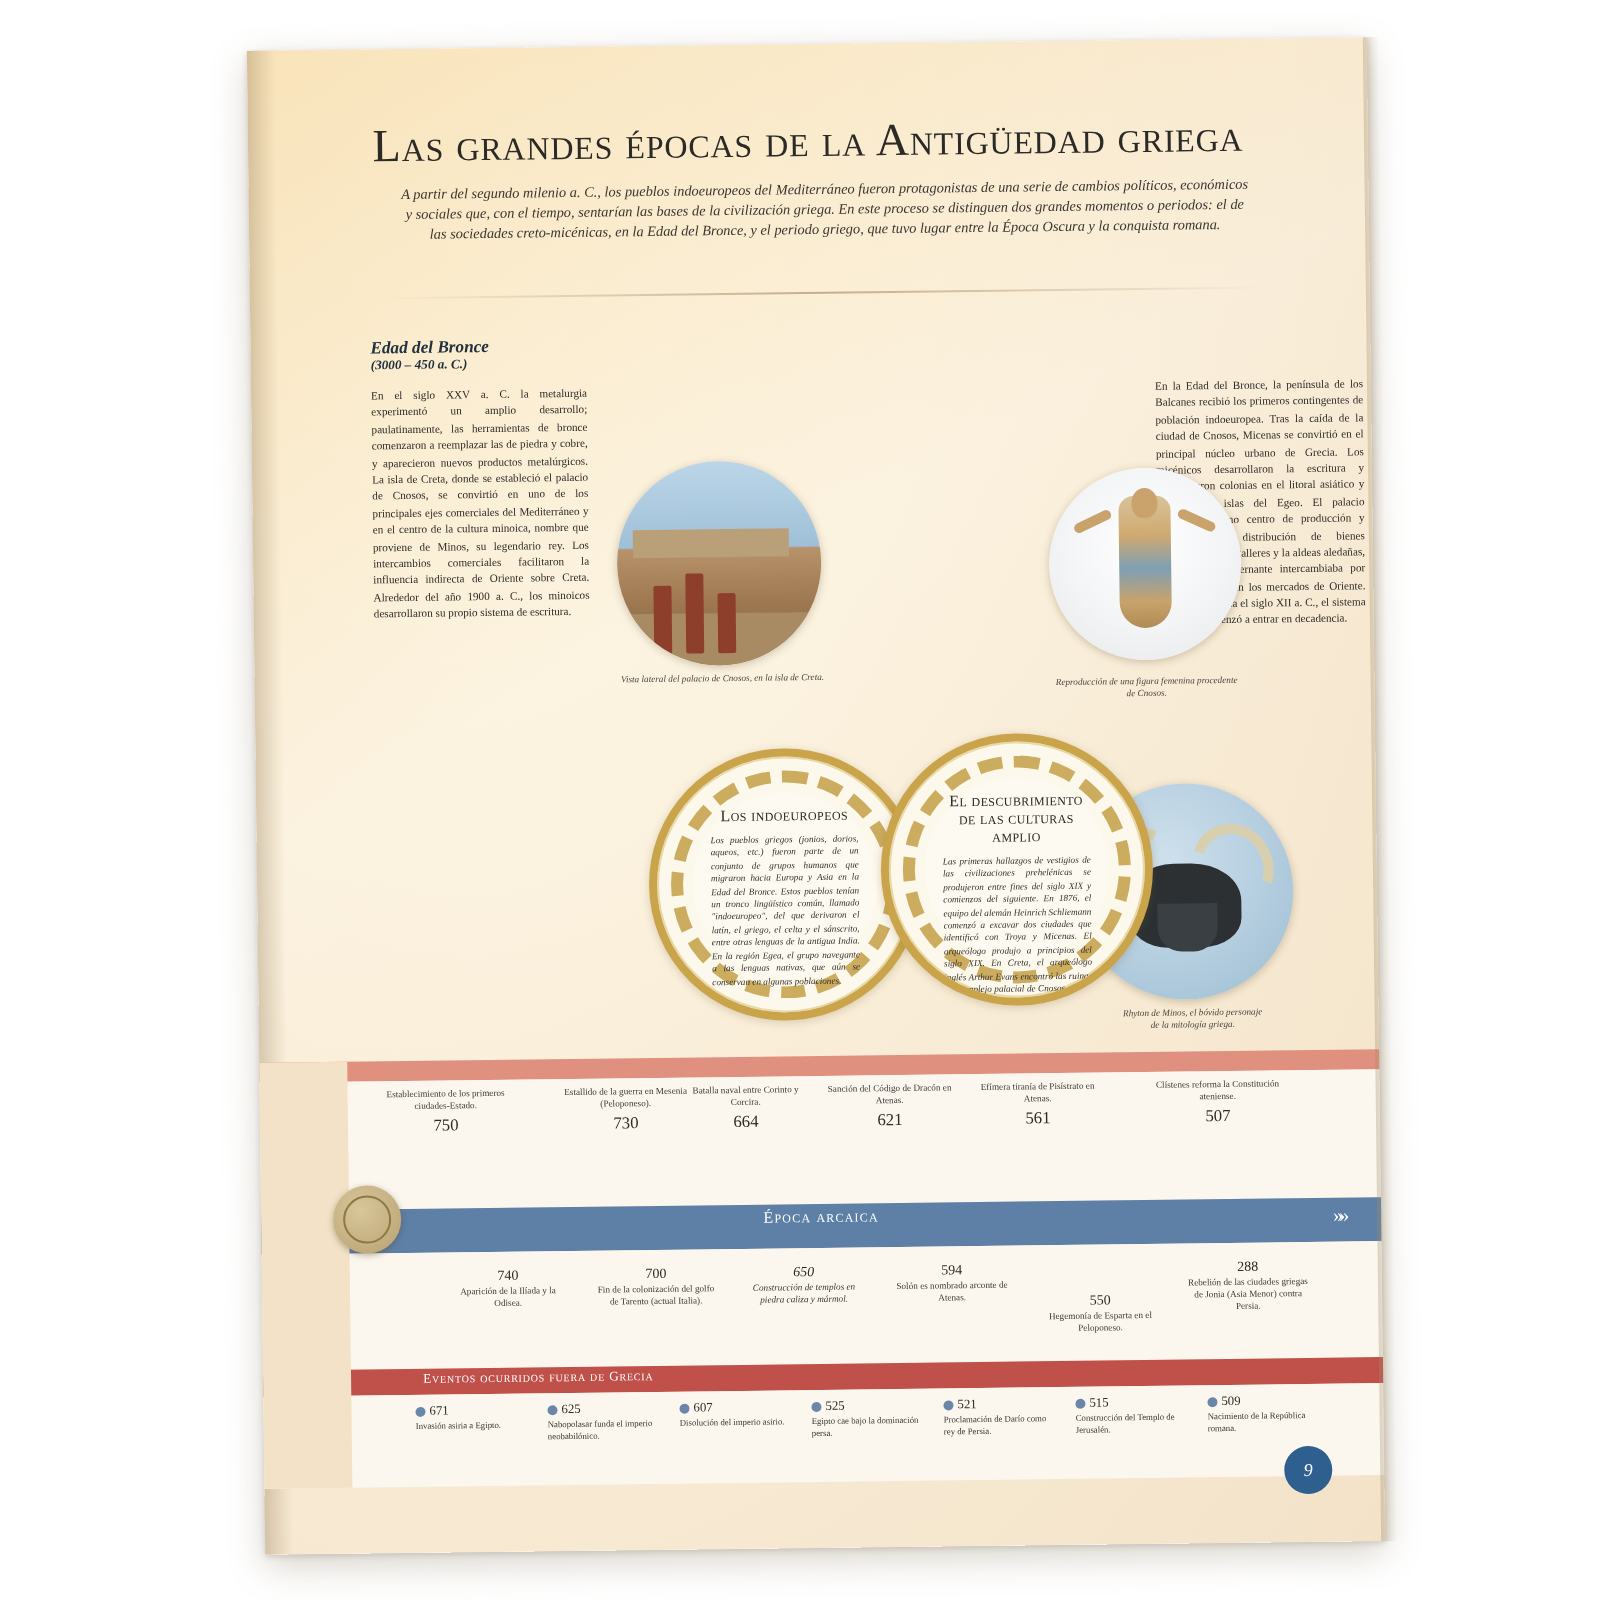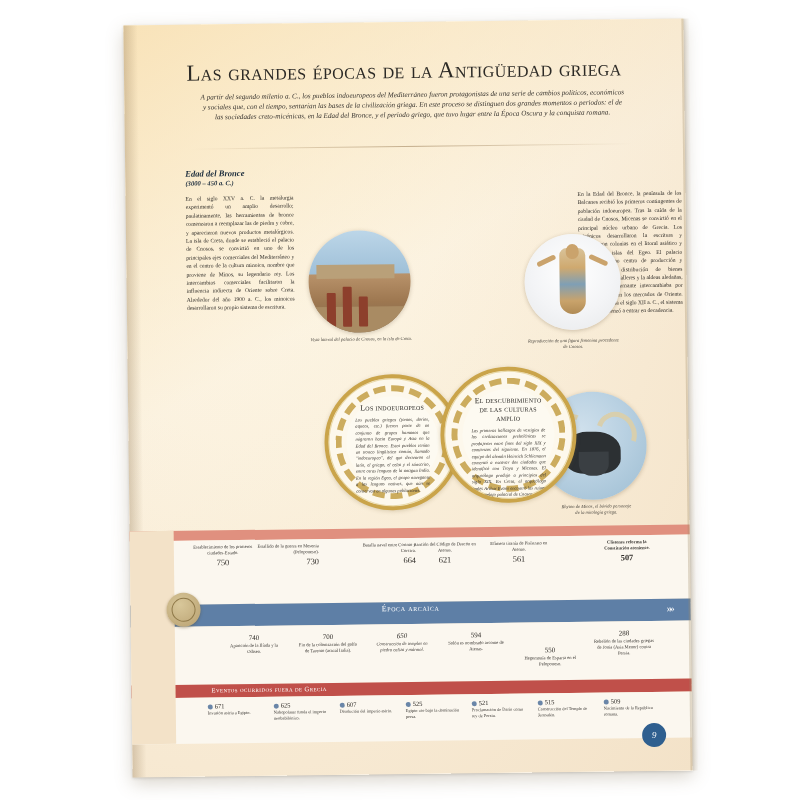--- a/index.html
+++ b/index.html
@@ -194,25 +194,25 @@
       </div>
       <div class="chev" style="right:18px;">»»</div>
       <div class="tl-cream2"></div>
       <div class="tl-red">
         <div class="lbl">Eventos ocurridos fuera de Grecia</div>
       </div>
       <div class="tl-cream3"></div>
       <div class="tl-leftpad"></div>
 
       <div class="ev top" style="left:62px;"><span>Establecimiento de los primeros ciudades-Estado.</span><span class="y">750</span></div>
-      <div class="ev top" style="left:127px;text-align:right;"><span>Estallido de la guerra en Mesenia (Peloponeso).</span><span class="y">730</span></div>
-      <div class="ev top" style="left:224px;text-align:right;"><span>Batalla naval entre Corinto y Corcira.</span><span class="y">664</span></div>
+      <div class="ev top" style="left:152px;"><span>Estallido de la guerra en Mesenia (Peloponeso).</span><span class="y">730</span></div>
+      <div class="ev top" style="left:212px;"><span>Batalla naval entre Corinto y Corcira.</span><span class="y">664</span></div>
       <div class="ev top" style="left:284px;"><span>Sanción del Código de Dracón en Atenas.</span><span class="y">621</span></div>
       <div class="ev top" style="left:358px;"><span>Efímera tiranía de Pisístrato en Atenas.</span><span class="y">561</span></div>
-      <div class="ev top" style="left:466px;font-weight:bold;"><span>Clístenes reforma la Constitución ateniense.</span><span class="y">507</span></div>
+      <div class="ev top" style="left:448px;"><span>Clístenes reforma la Constitución ateniense.</span><span class="y">507</span></div>
 
       <div class="ev mid" style="left:92px;"><span class="y sm">740</span><span>Aparición de la Ilíada y la Odisea.</span></div>
       <div class="ev mid" style="left:166px;"><span class="y sm">700</span><span>Fin de la colonización del golfo de Tarento (actual Italia).</span></div>
       <div class="ev mid" style="left:240px;font-style:italic;"><span class="y sm">650</span><span>Construcción de templos en piedra caliza y mármol.</span></div>
       <div class="ev mid" style="left:314px;"><span class="y sm">594</span><span>Solón es nombrado arconte de Atenas.</span></div>
       <div class="ev mid" style="left:388px;margin-top:16px;"><span class="y sm">550</span><span>Hegemonía de Esparta en el Peloponeso.</span></div>
       <div class="ev mid" style="left:462px;"><span class="y sm">288</span><span>Rebelión de las ciudades griegas de Jonia (Asia Menor) contra Persia.</span></div>
 
       <div class="bullet" style="left:76px;"><span class="dot"></span><span class="b-y">671</span><div>Invasión asiria a Egipto.</div></div>
       <div class="bullet" style="left:142px;"><span class="dot"></span><span class="b-y">625</span><div>Nabopolasar funda el imperio neobabilónico.</div></div>

